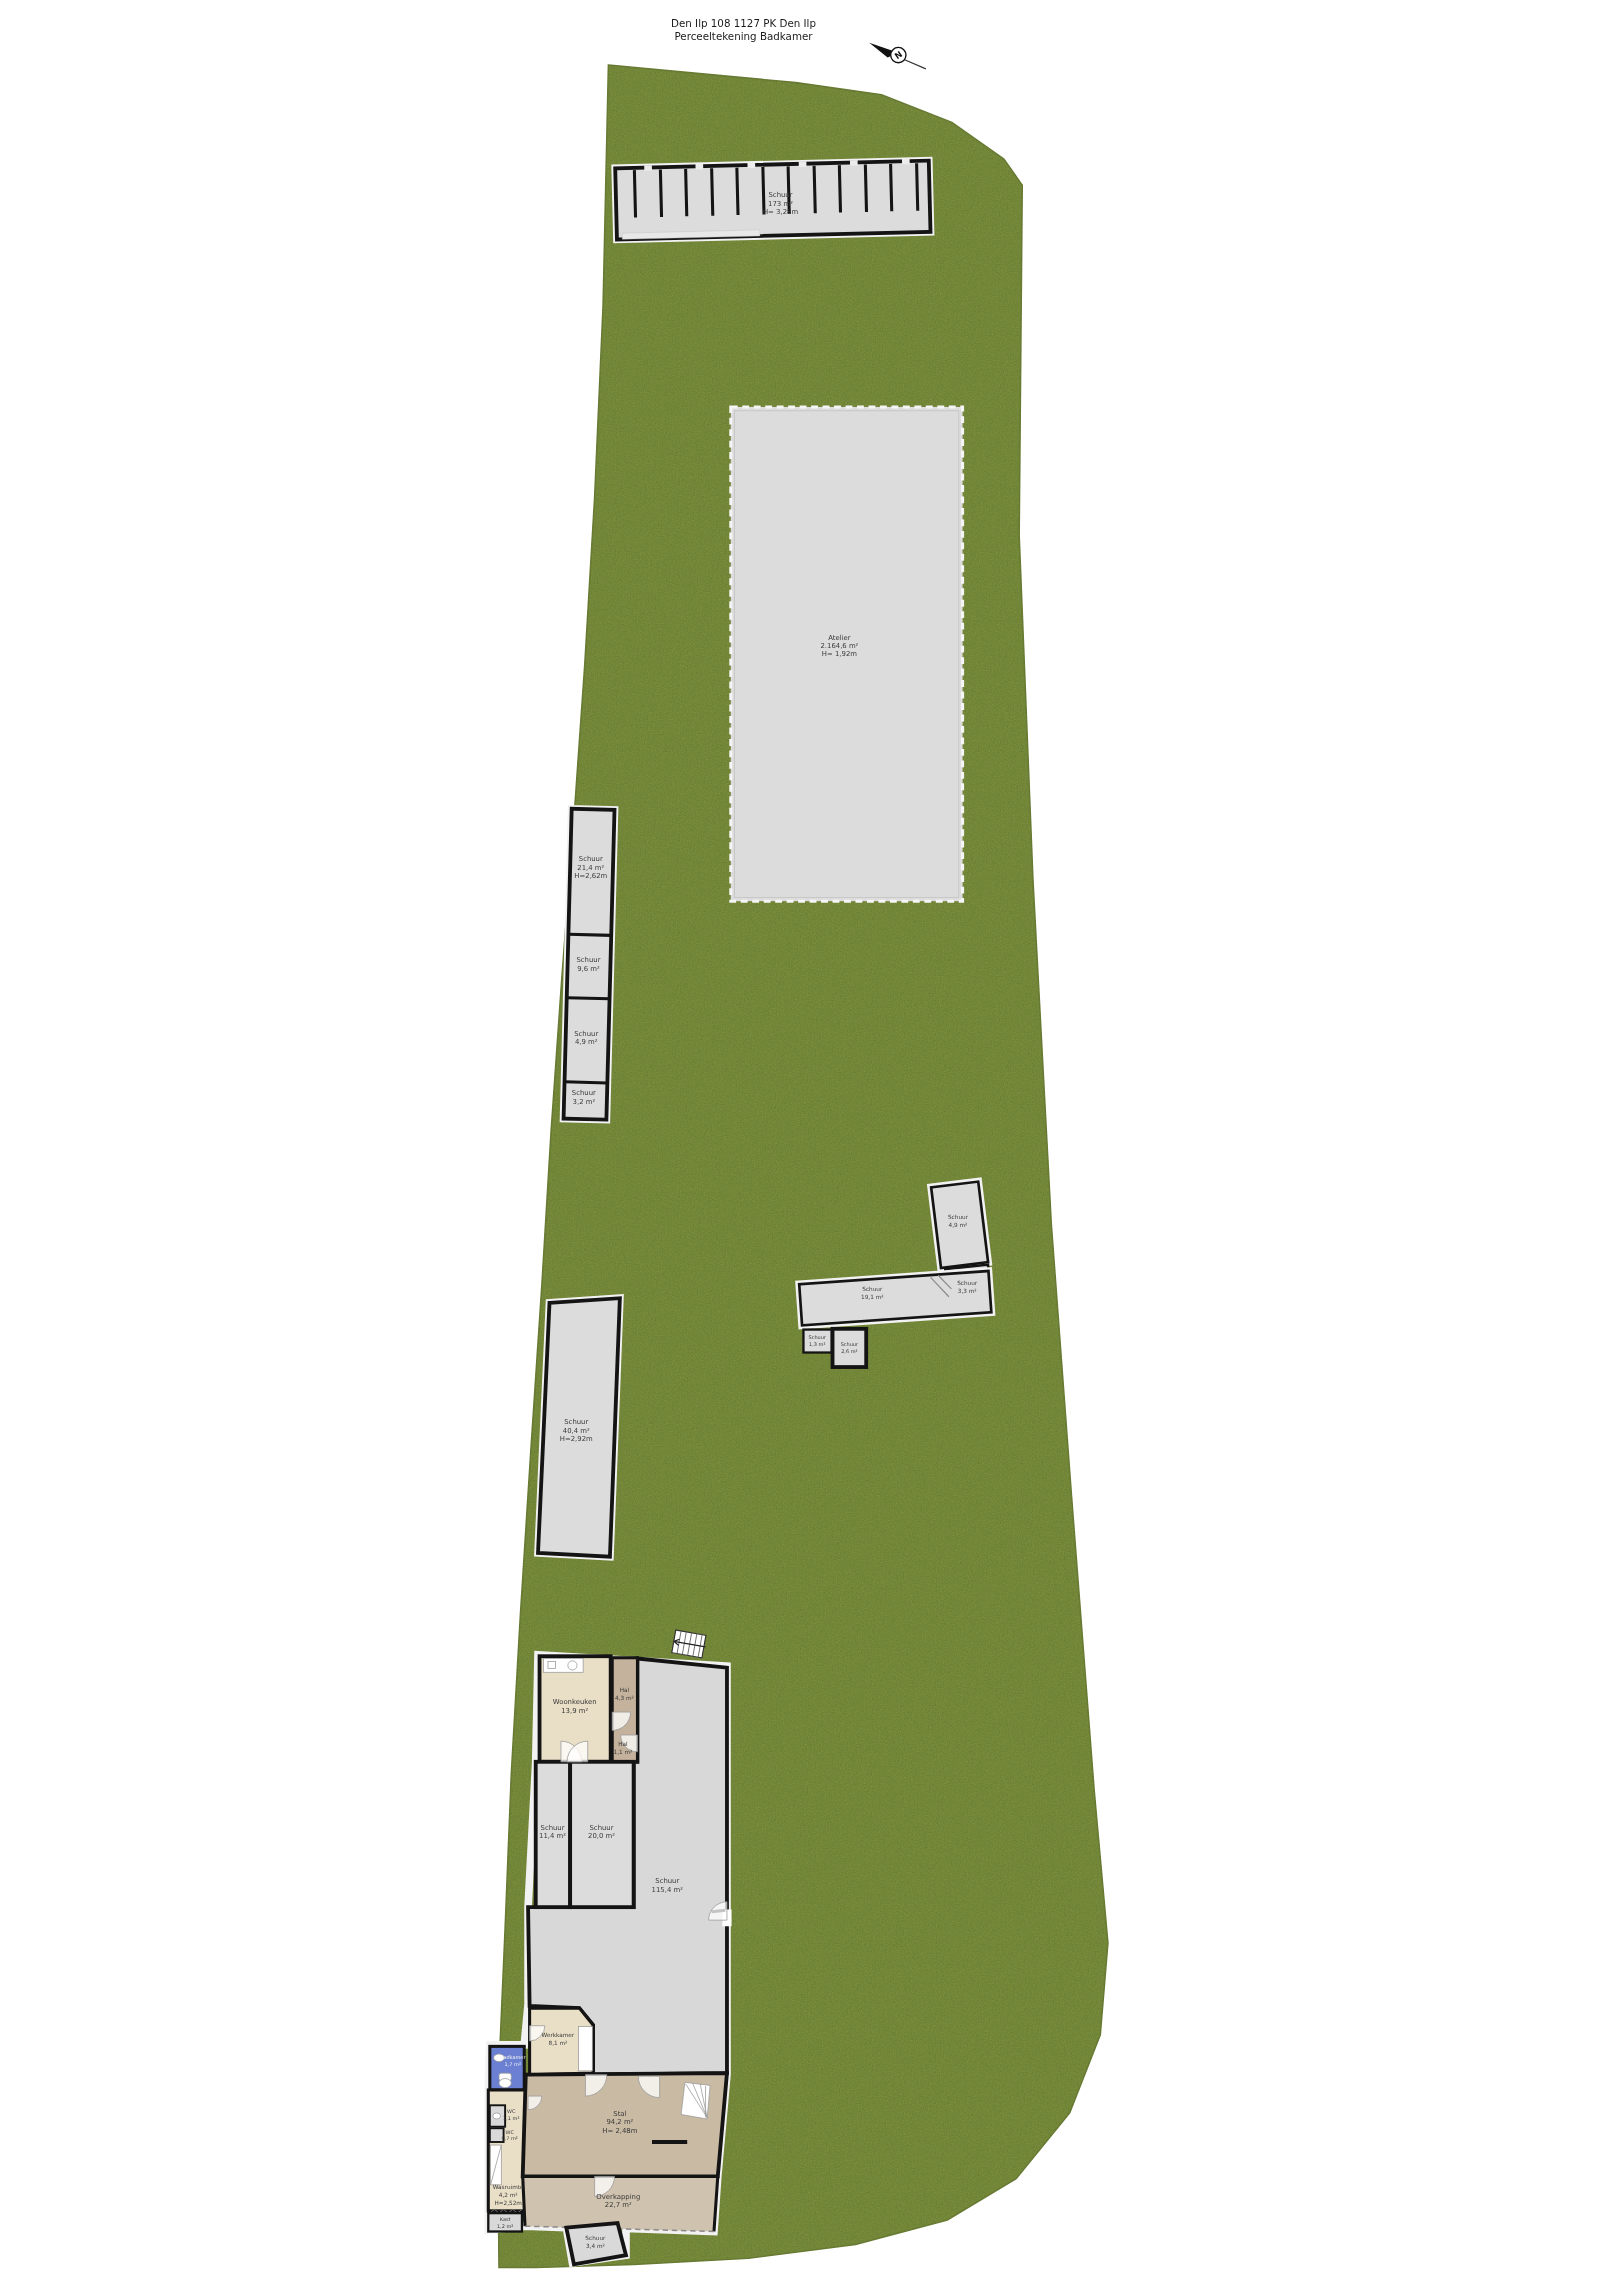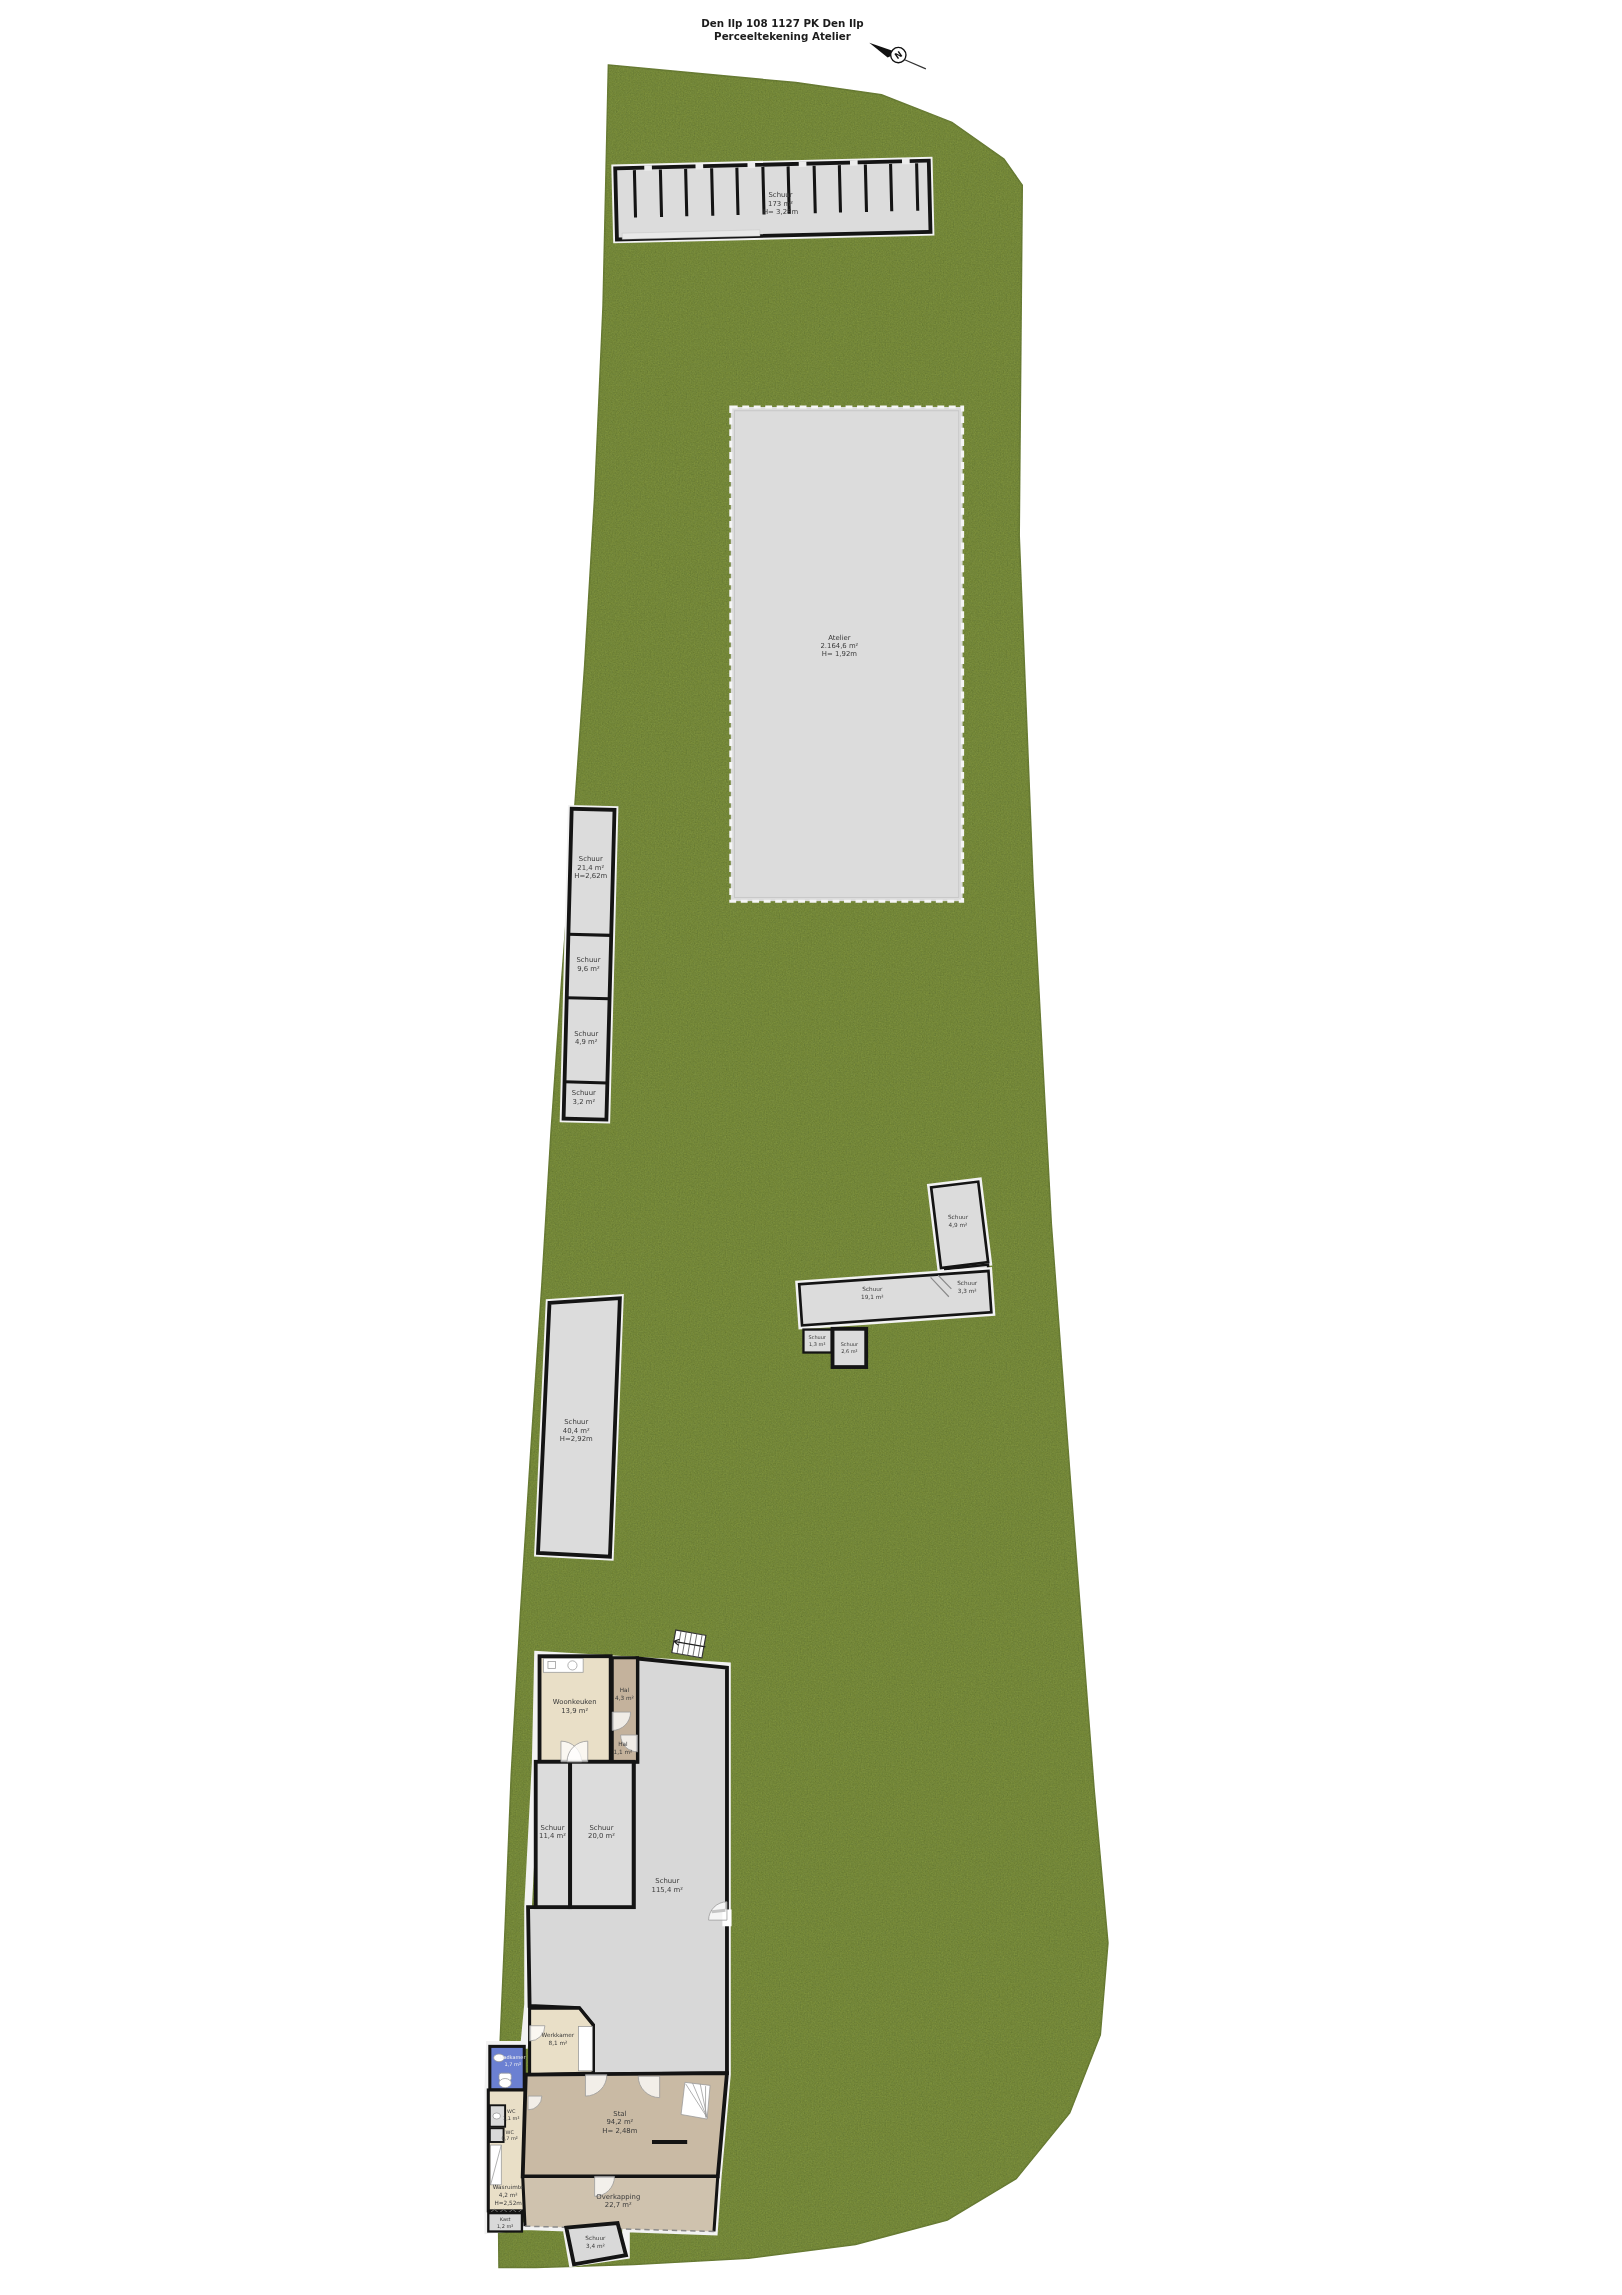--- a/index.html
+++ b/index.html
@@ -1,20 +1,20 @@
 <!DOCTYPE html>
 <html style="font-size:12.2px"><head>
 <meta charset="utf-8">
 <style>
   html,body{margin:0;padding:0;background:#fff;}
   #canvas{position:relative;width:1623px;height:2295px;background:#ffffff;overflow:hidden;
           font-family:"DejaVu Sans",sans-serif;}
   #plan{position:absolute;left:0;top:0;}
-  #title-block{position:absolute;left:660px;top:17px;width:245px;text-align:center;
-               font-size:10.3px;font-weight:bold;color:#1c1c1c;line-height:1.3;}
+  #title-block{position:absolute;left:621px;top:17px;width:245px;text-align:center;
+               font-size:10.3px;font-weight:normal;color:#1c1c1c;line-height:1.3;}
   text{font-family:"DejaVu Sans",sans-serif;}
   .lbl{font-size:9px;fill:#3a3a3a;text-anchor:middle;}
   .sm{font-size:7.5px;fill:#3a3a3a;text-anchor:middle;}
   .xs{font-size:6.5px;fill:#3a3a3a;text-anchor:middle;}
   .halo{fill:none;stroke:#f2f2f2;stroke-width:10;}
   .wall{stroke:#141414;stroke-width:5;stroke-linejoin:miter;}
   .wall4{stroke:#141414;stroke-width:4;}
   .arc{fill:rgba(255,255,255,0.75);stroke:#999;stroke-width:1;}
   .fixt{fill:#ffffff;stroke:#999;stroke-width:1;}
 </style>
@@ -223,17 +223,17 @@
     <g>
       <polygon points="1136,56 1174,69 1160,75" fill="#111"></polygon>
       <line x1="1180" y1="77" x2="1210" y2="90" stroke="#333" stroke-width="1.5"></line>
       <circle cx="1174" cy="72" r="10" fill="#fff" stroke="#111" stroke-width="1.8"></circle>
       <text x="1174" y="76" transform="rotate(-35 1174 72)" text-anchor="middle" style="font-size:11px;font-weight:bold;fill:#111">N</text>
     </g>
   </svg>
 
   <div id="title-block">
     <div>Den Ilp 108 1127 PK Den Ilp</div>
-    <div>Perceeltekening Atelier</div>
+    <div>Perceeltekening Badkamer</div>
   </div>
 
 </div>
 
 
 </body></html>

